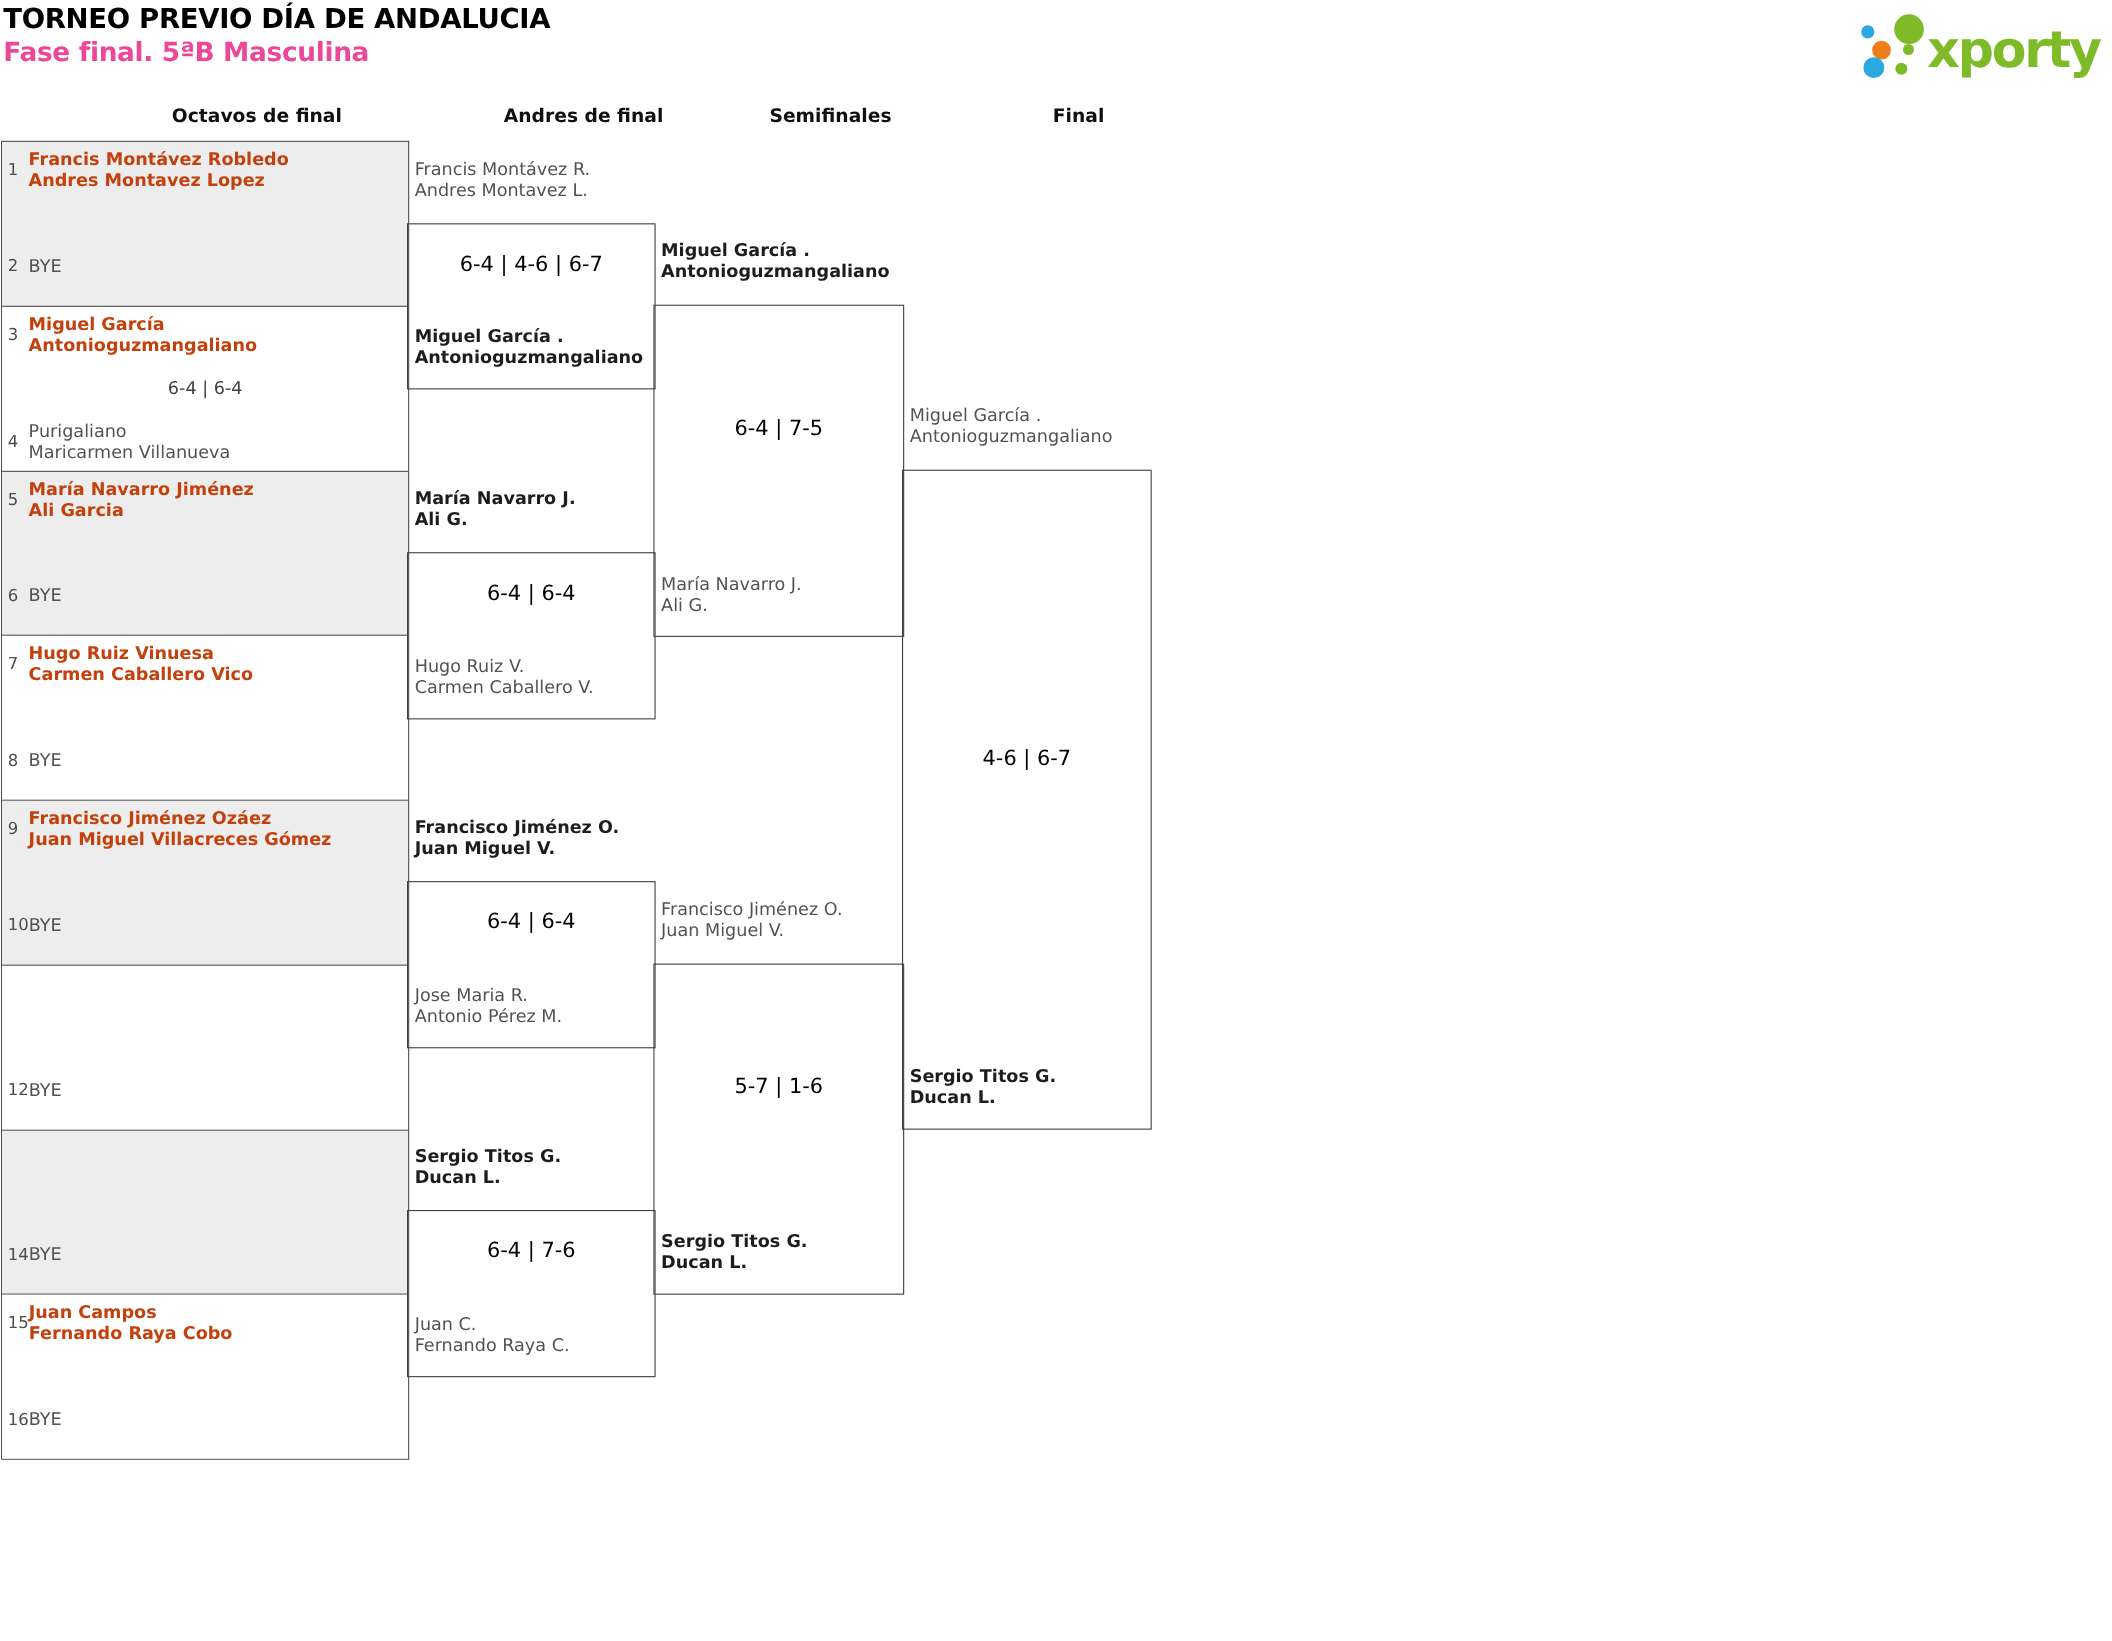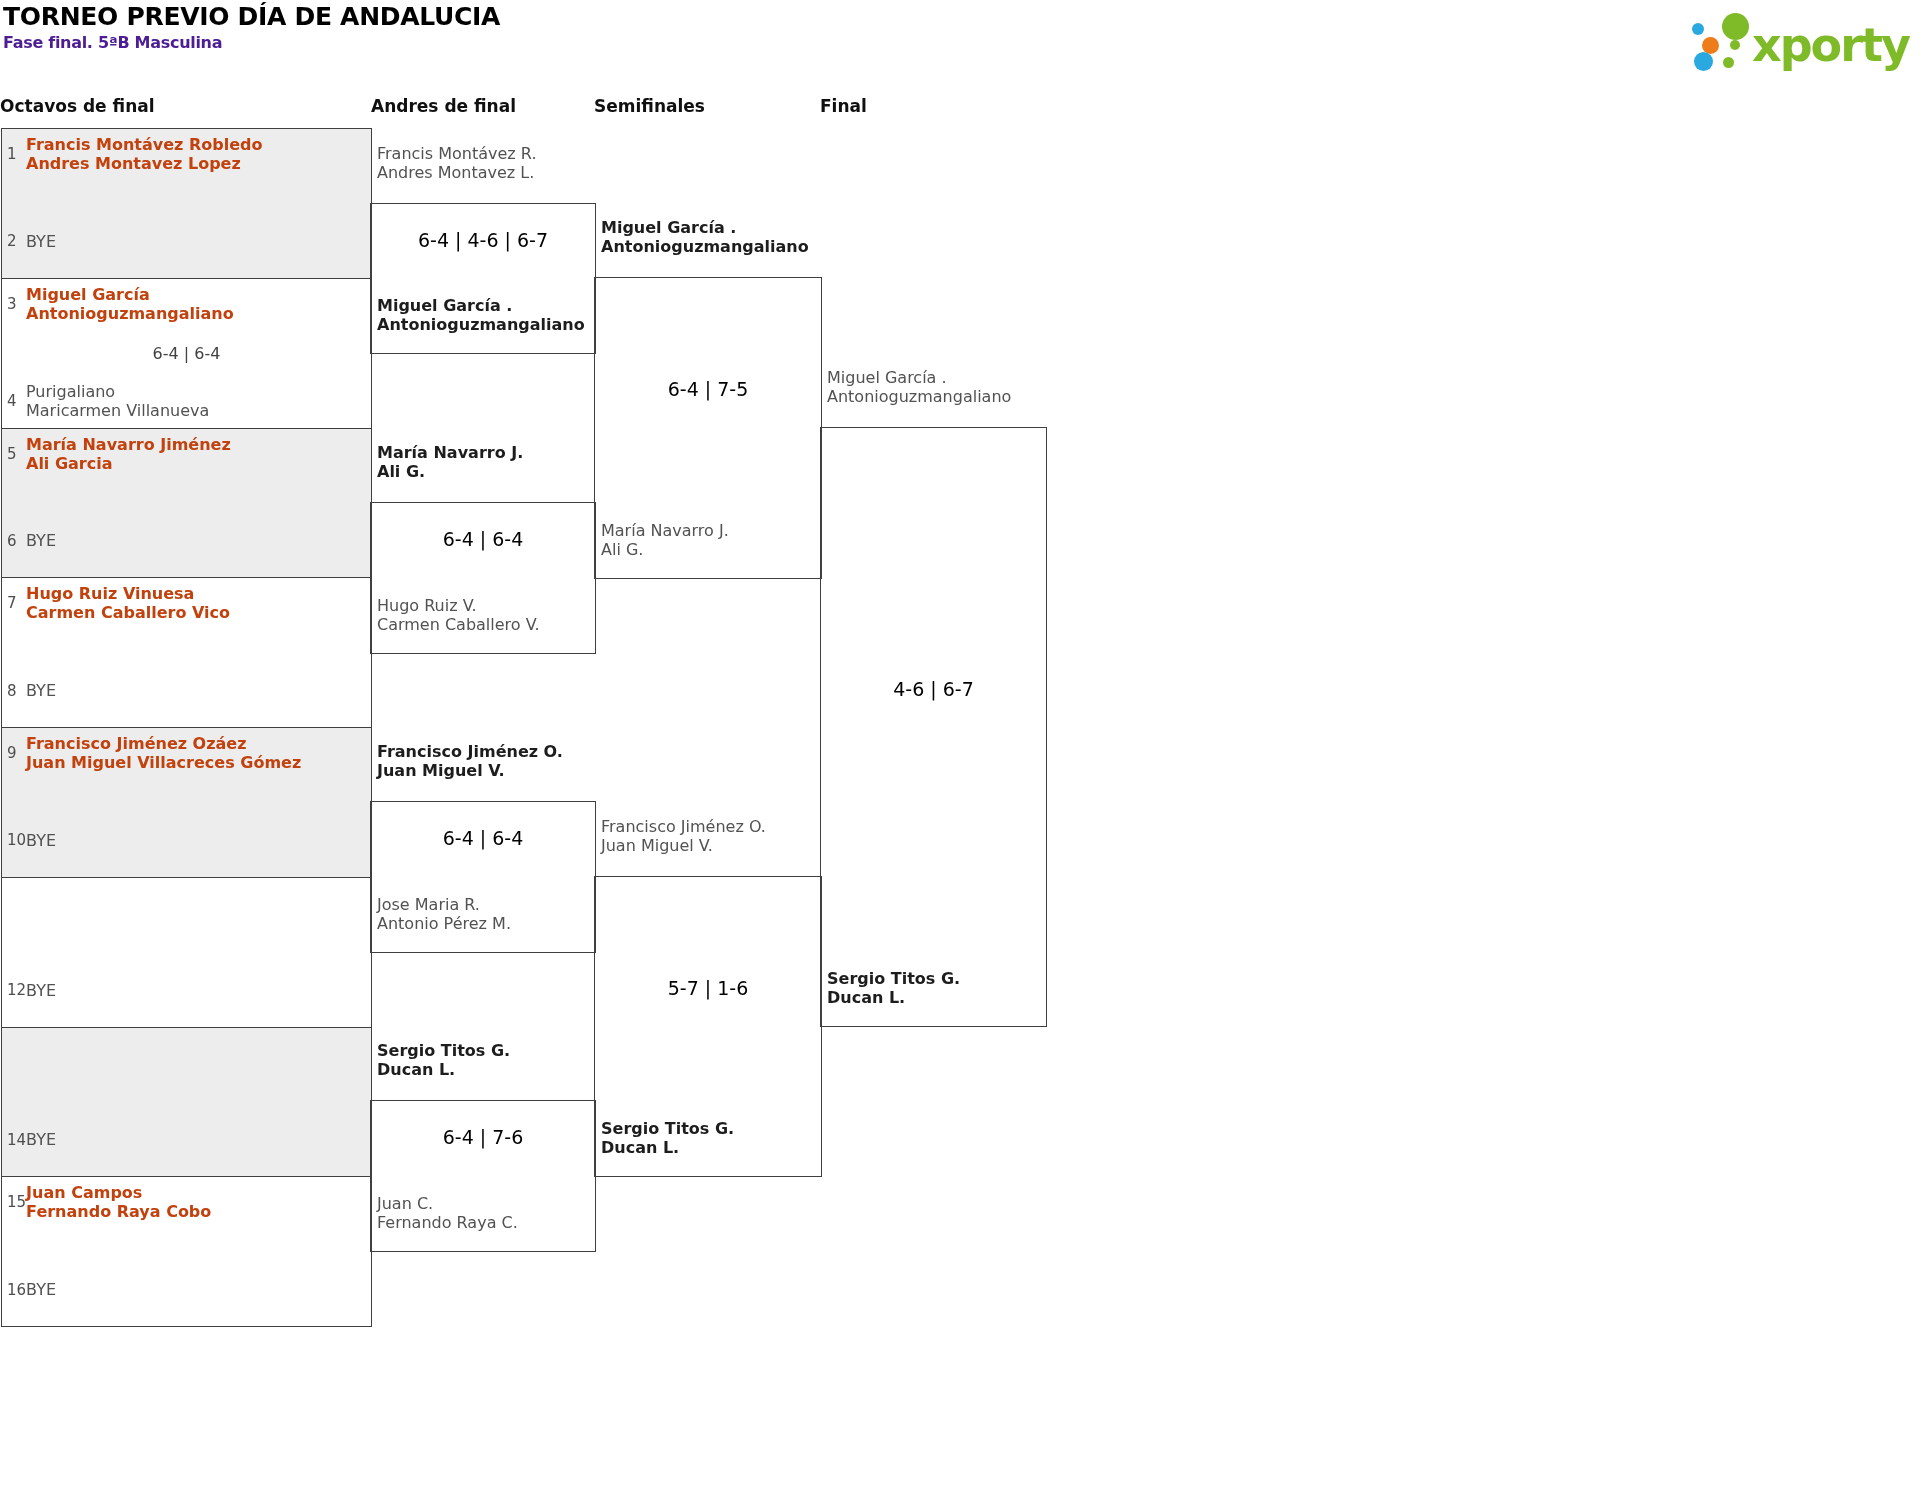--- a/index.html
+++ b/index.html
@@ -1,24 +1,24 @@
 <!DOCTYPE html>
 <html><head>
 <meta charset="utf-8">
 <style>
   html,body{margin:0;padding:0;background:#fff;}
   .page{
     position:relative;width:1920px;height:1492px;background:#fff;
     font-family:"DejaVu Sans","Liberation Sans",sans-serif;color:#1d1d1d;overflow:hidden;
   }
   .title1{position:absolute;left:3px;top:2px;font-size:25px;font-weight:700;letter-spacing:-.3px;color:#000;}
-  .title2{position:absolute;left:3px;top:33px;font-size:16px;font-weight:700;letter-spacing:-.3px;color:#4c1d95;}
+  .title2{position:absolute;left:3px;top:33px;font-size:24px;font-weight:700;letter-spacing:-.3px;color:#ec4899;}
 
   
-  .rhead{position:absolute;top:95px;height:22px;font-size:17px;font-weight:600;color:#101010;text-align:left;line-height:22px;}
+  .rhead{position:absolute;top:95px;height:22px;font-size:17px;font-weight:600;color:#101010;text-align:center;line-height:22px;padding-left:48px;}
   .rhead.h-r16{left:0;width:371px;}
   .rhead.h-qf{left:371px;width:223px;}
   .rhead.h-sf{left:594px;width:226px;}
   .rhead.h-f{left:820px;width:225px;}
 
   
   .r16col{position:absolute;left:1px;top:128px;width:369px;height:1197px;border:1px solid #3f3f3f;display:flex;flex-direction:column;}
   .r16box{flex:1;border-bottom:1px solid #3f3f3f;position:relative;background:#fff;}
   .r16box:last-child{border-bottom:none;}
   .r16box.gray{background:#ededed;}

